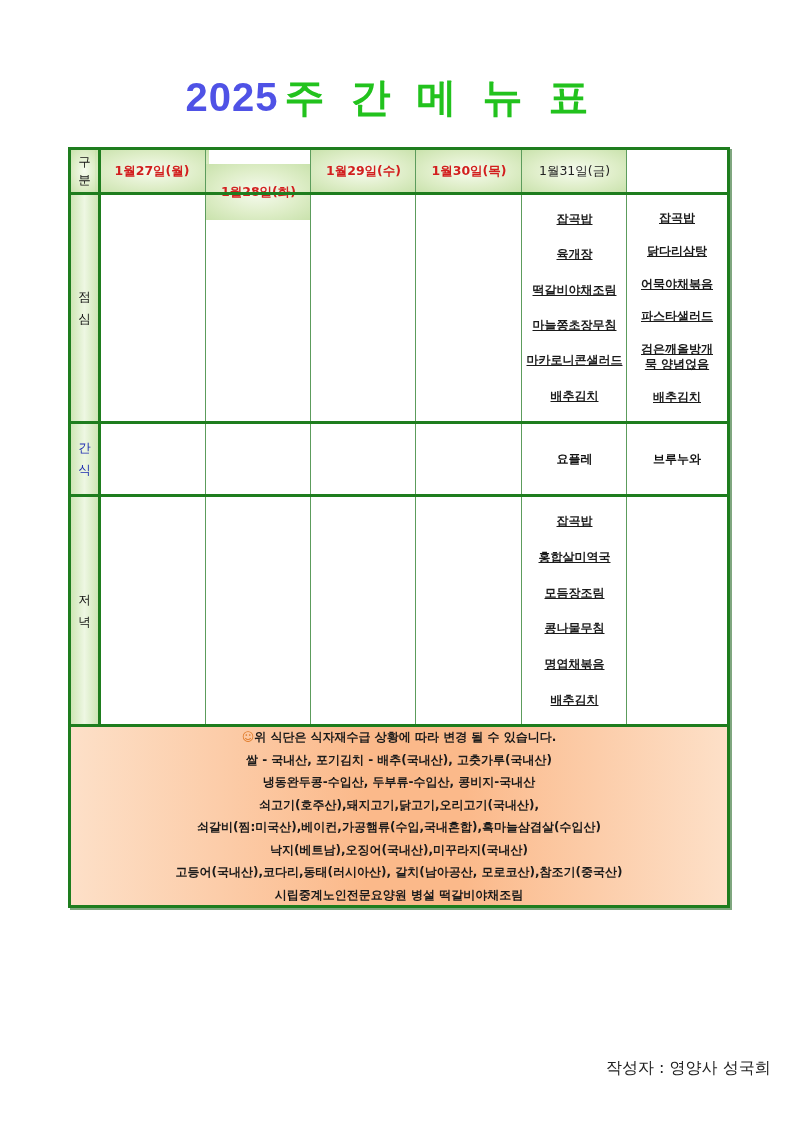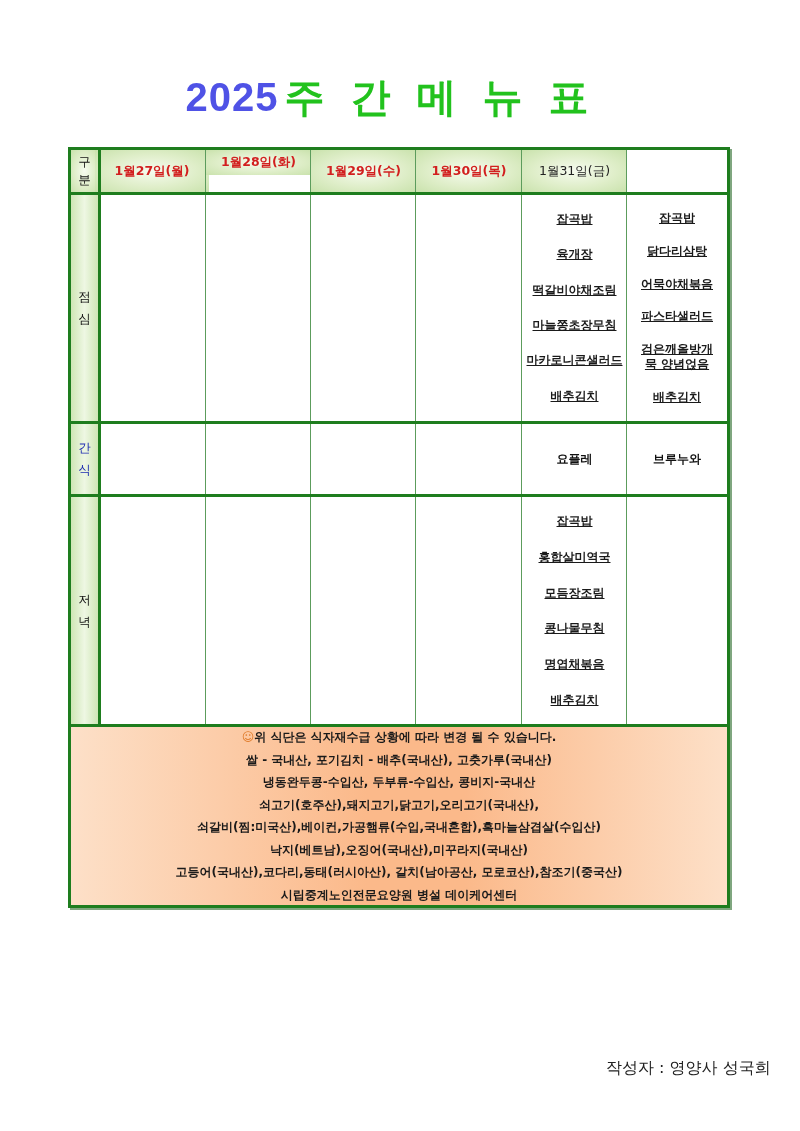--- a/index.html
+++ b/index.html
@@ -46,21 +46,21 @@
 </div>
 
 <div class="menu-table">
   <div class="grid">
 
     <div class="cell hdr" style="left:0;top:0;width:27px;height:42px;flex-direction:column;line-height:18px;font-weight:normal;">
       <span>구</span>
       <span>분</span>
     </div>
     <div class="cell hdr day-red" style="left:24px;top:0;width:114px;height:42px;text-align:center;">1월27일(월)</div>
-    <div class="cell hdr day-red" style="left:135px;top:0;width:105px;height:25px;">1월28일(화)</div>
+    <div class="cell hdr day-red" style="left:135px;top:14px;width:105px;height:56px;">1월28일(화)</div>
     <div class="cell hdr day-red" style="left:240px;top:0;width:105px;height:42px;">1월29일(수)</div>
     <div class="cell hdr day-red" style="left:345px;top:0;width:106px;height:42px;">1월30일(목)</div>
     <div class="cell hdr day-black" style="left:451px;top:0;width:105px;height:42px;">1월31일(금)</div>
 
     <div class="cell lbl" style="left:0;top:45px;width:27px;height:226px;">
       <span>점</span>
       <span>심</span>
     </div>
     <div class="cell lbl" style="left:0;top:274px;width:27px;height:70px;color:#1c2bb0;">
       <span>간</span>
@@ -112,18 +112,18 @@
     <div class="hline" style="top:574px;"></div>
 
     <div class="notes" style="top:577px;height:178px;">
       <div><span class="smile">☺</span><span>위 식단은 식자재수급 상황에 따라 변경 될 수 있습니다.</span></div>
       <div>쌀 - 국내산, 포기김치 - 배추(국내산), 고춧가루(국내산)</div>
       <div>냉동완두콩-수입산, 두부류-수입산, 콩비지-국내산</div>
       <div>쇠고기(호주산),돼지고기,닭고기,오리고기(국내산),</div>
       <div>쇠갈비(찜:미국산),베이컨,가공햄류(수입,국내혼합),흑마늘삼겹살(수입산)</div>
       <div>낙지(베트남),오징어(국내산),미꾸라지(국내산)</div>
       <div>고등어(국내산),코다리,동태(러시아산), 갈치(남아공산, 모로코산),참조기(중국산)</div>
-      <div>시립중계노인전문요양원 병설 데이케어센터</div>
+      <div>시립중계노인전문요양원 병설 떡갈비야채조림</div>
     </div>
   </div>
 </div>
 
 <div class="author">작성자 : 영양사 성국희</div>
 
 </body></html>

